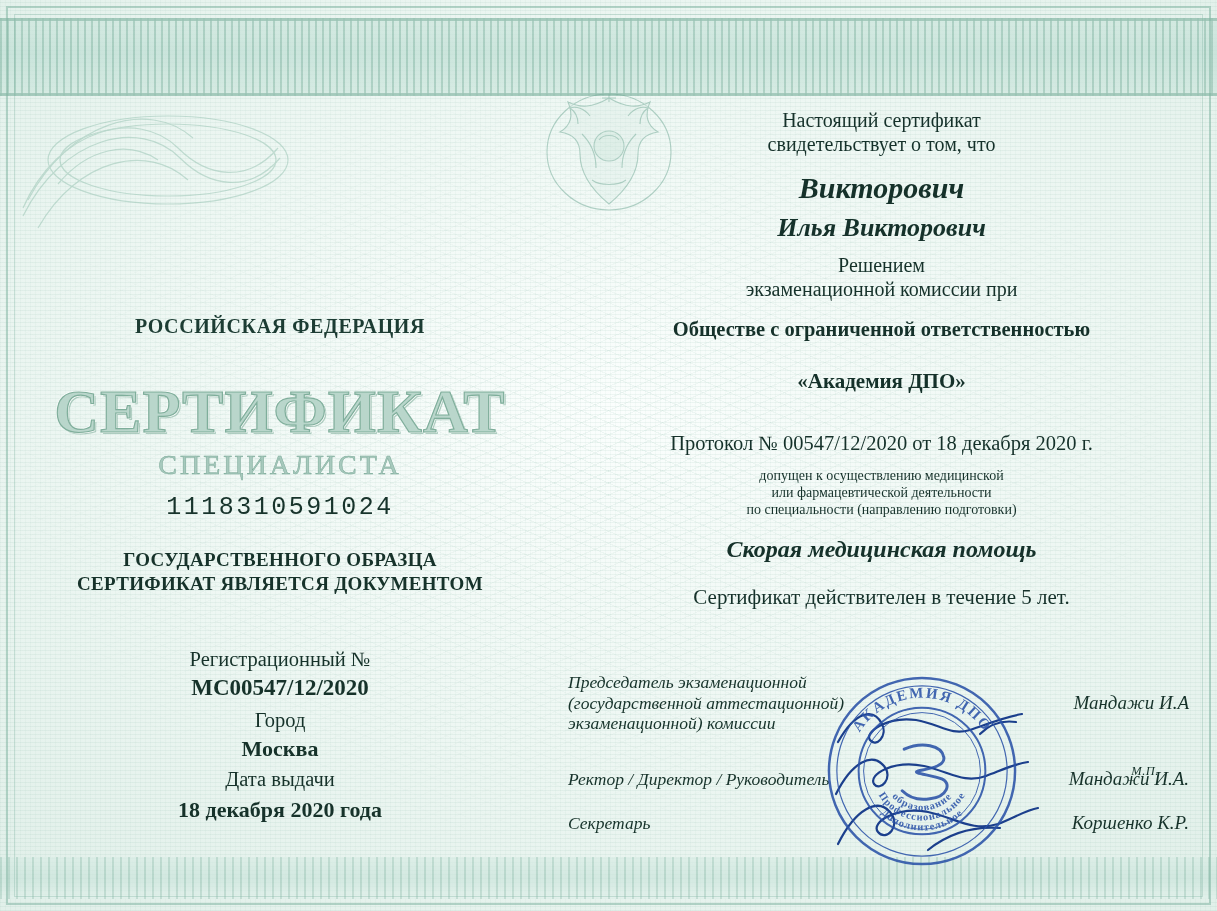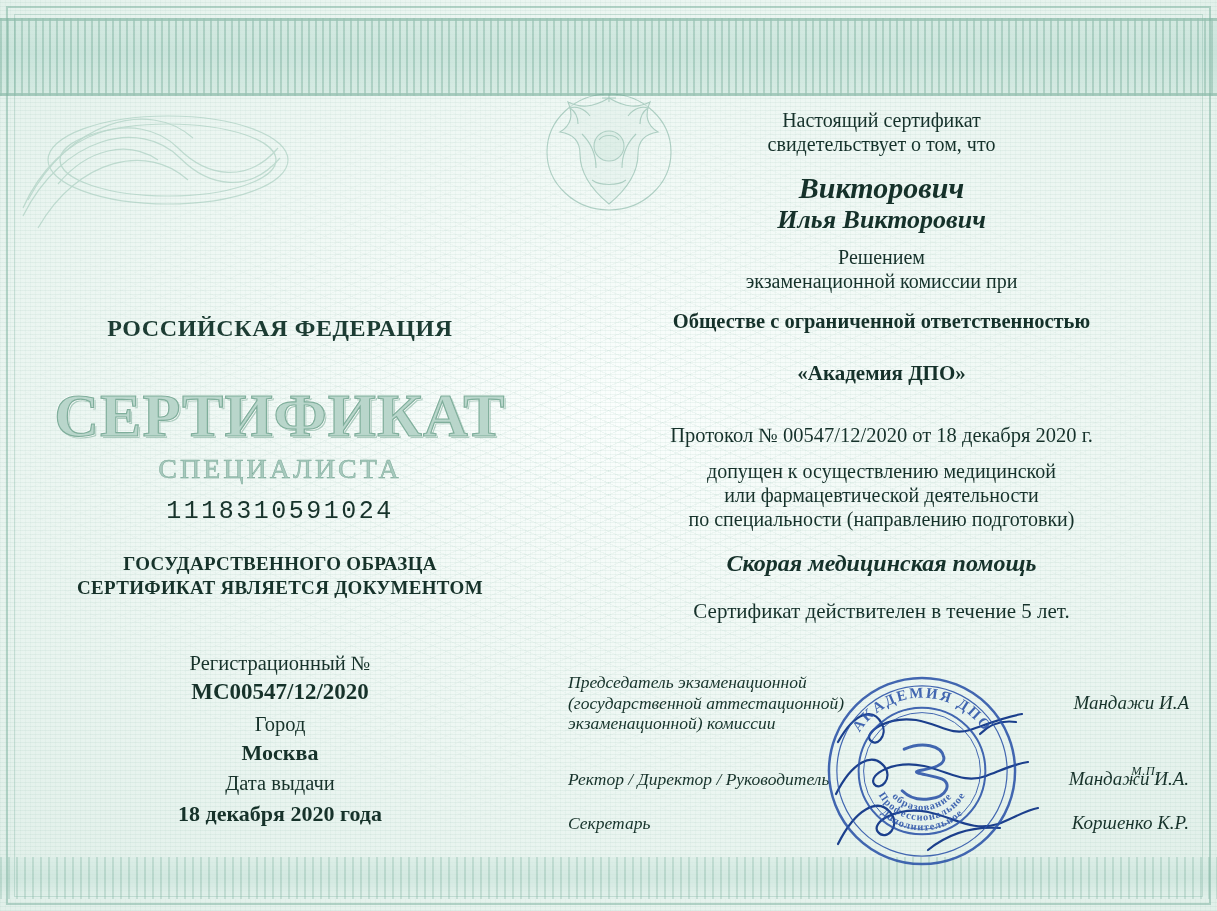--- a/index.html
+++ b/index.html
@@ -104,21 +104,21 @@
     left: 50%;
     transform: translateX(-50%);
     top: 82px;
     width: 210px;
     height: 140px;
     opacity: .5;
   }
   
   .rf-title {
     margin-top: 215px;
-    font-size: 24px;
+    font-size: 20px;
     font-weight: bold;
     letter-spacing: .6px;
     color: #1c3c33;
   }
   .big-word {
     margin-top: 38px;
     font-size: 62px;
     font-weight: bold;
     letter-spacing: 1px;
     color: #b9d6cb;
@@ -166,20 +166,21 @@
     font-size: 20px;
     line-height: 1.22;
   }
   .fio-last {
     margin-top: 14px;
     font-size: 30px;
     font-style: italic;
     font-weight: bold;
   }
   .fio-first {
+    margin-top: 8px;
     font-size: 26px;
     font-style: italic;
     font-weight: bold;
   }
   .decision {
     margin-top: 10px;
     font-size: 20px;
     line-height: 1.22;
   }
   .org-full {
@@ -191,21 +192,21 @@
     margin-top: 28px;
     font-size: 21px;
     font-weight: bold;
   }
   .protocol {
     margin-top: 38px;
     font-size: 20.5px;
   }
   .admitted {
     margin-top: 12px;
-    font-size: 20px;
+    font-size: 14px;
     line-height: 1.22;
     text-align: center;
   }
   .specialty {
     margin-top: 18px;
     font-size: 24px;
     font-style: italic;
     font-weight: bold;
   }
   .valid {

